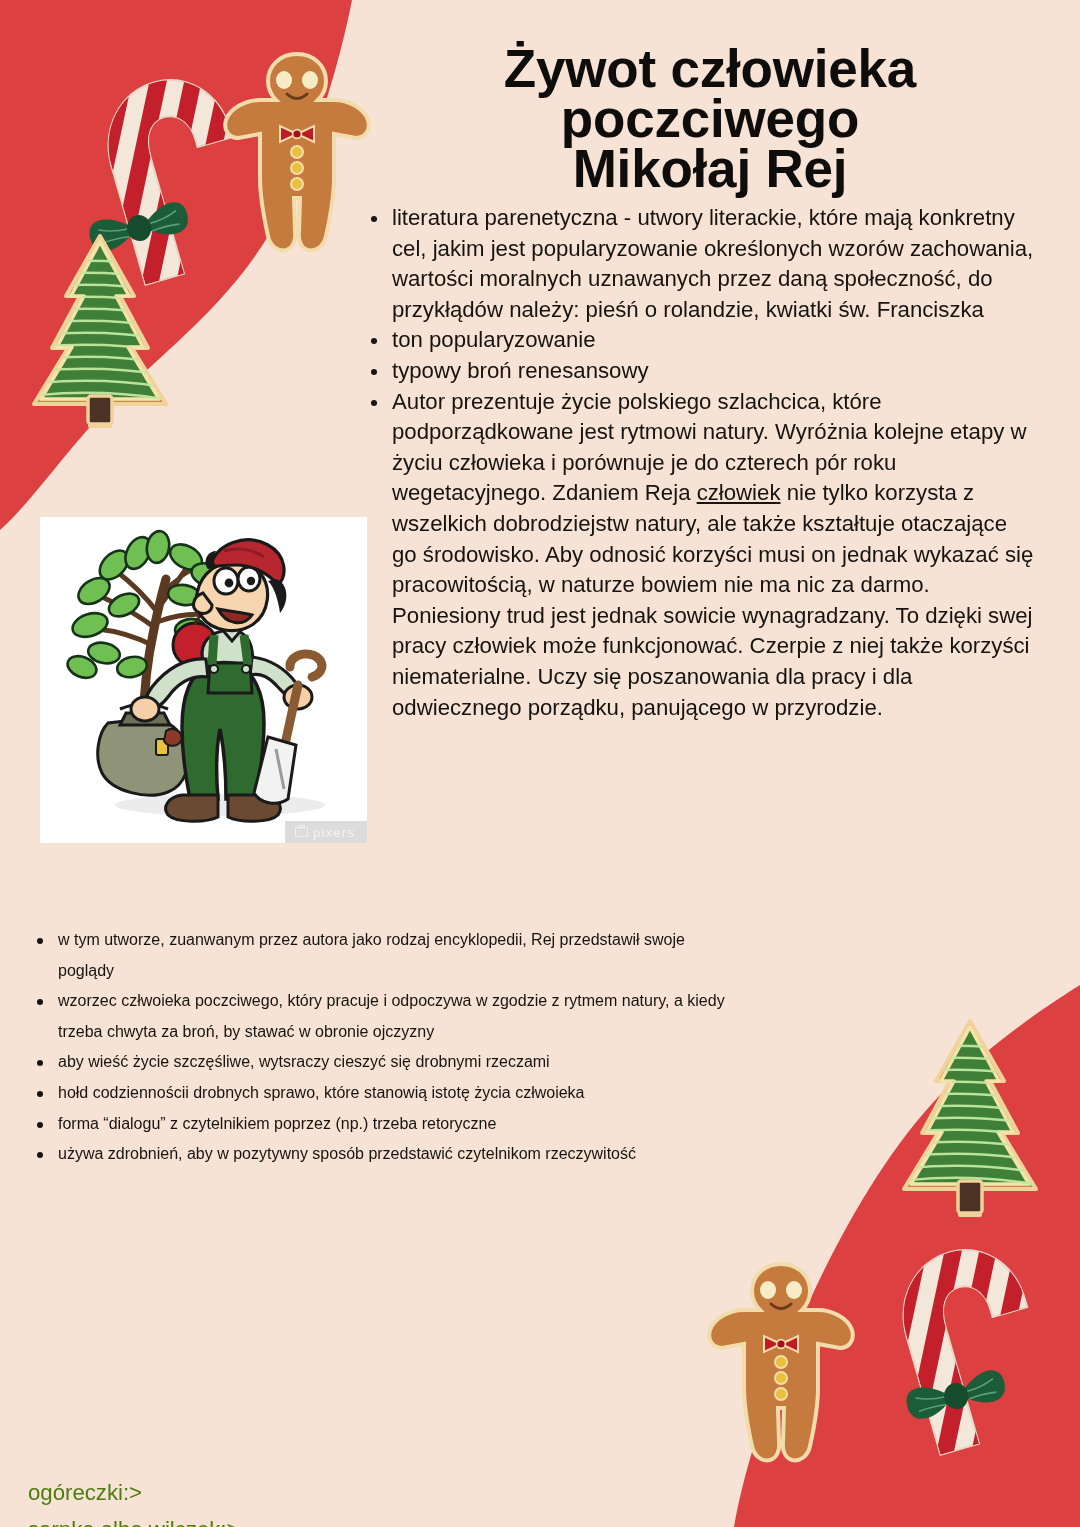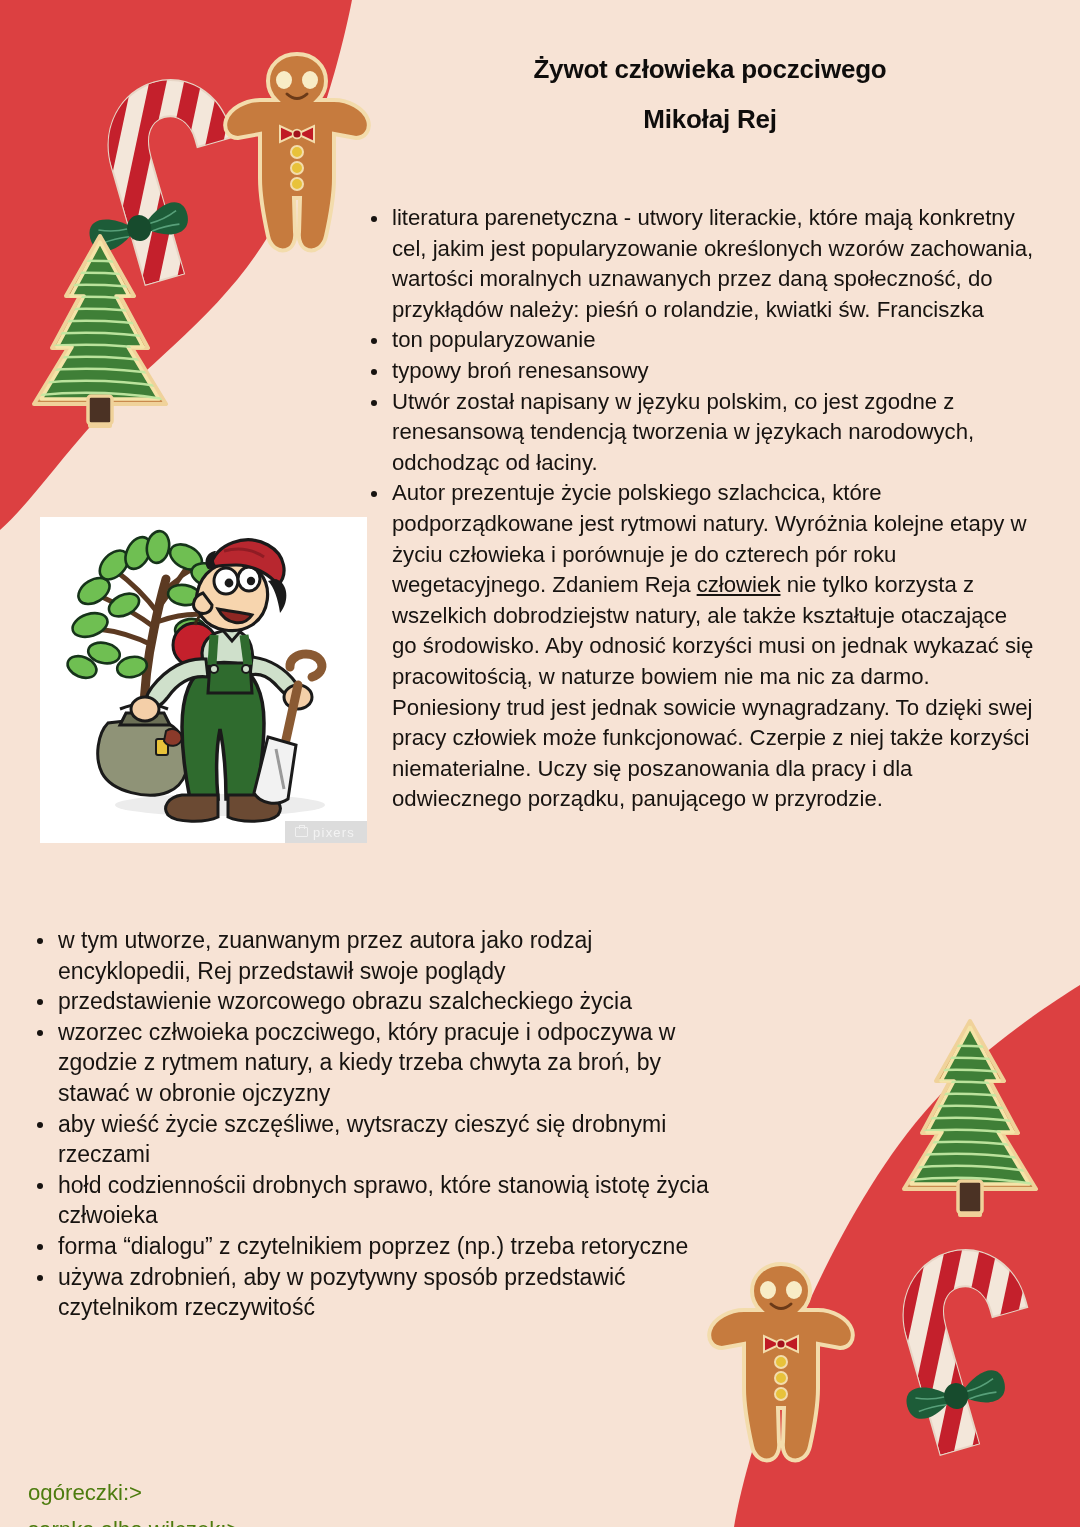--- a/index.html
+++ b/index.html
@@ -35,21 +35,21 @@
     position: absolute;
     left: 360px;
     top: 44px;
     width: 700px;
     text-align: center;
     z-index: 20;
   }
   #title-block .line {
     font-family: "Liberation Sans", sans-serif;
     font-weight: bold;
-    font-size: 26px;
+    font-size: 53px;
     line-height: 50px;
     color: #0f0d0c;
     letter-spacing: -0.2px;
   }
 
   
   .bullets {
     position: absolute;
     z-index: 20;
     color: #171310;
@@ -59,21 +59,21 @@
     left: 362px;
     top: 203px;
     width: 672px;
     font-size: 22.2px;
     line-height: 30.6px;
   }
   #list-bottom {
     left: 28px;
     top: 925px;
     width: 700px;
-    font-size: 23px;
+    font-size: 16px;
     line-height: 30.6px;
   }
   .bullets ul {
     margin: 0;
     padding: 0;
     list-style: none;
   }
   .bullets li {
     position: relative;
     padding-left: 30px;
@@ -170,29 +170,27 @@
   <div id="title-block">
     <div class="line">Żywot człowieka poczciwego</div>
     <div class="line">Mikołaj Rej</div>
   </div>
 
   <div class="bullets" id="list-top">
     <ul>
       <li><span>literatura parenetyczna - utwory literackie, które mają konkretny cel, jakim jest popularyzowanie określonych wzorów zachowania, wartości moralnych uznawanych przez daną społeczność, do przykłądów należy: pieśń o rolandzie, kwiatki św. Franciszka</span></li>
       <li><span>ton popularyzowanie</span></li>
       <li><span>typowy broń renesansowy</span></li>
-      <li><span>Utwór został napisany w języku polskim, co jest zgodne z renesansową tendencją tworzenia w językach narodowych, odchodząc od łaciny.</span></li>
       <li><span><span>Autor prezentuje życie polskiego szlachcica, które podporządkowane jest rytmowi natury. Wyróżnia kolejne etapy w życiu człowieka i porównuje je do czterech pór roku wegetacyjnego. Zdaniem Reja </span><u>człowiek</u><span> nie tylko korzysta z wszelkich dobrodziejstw natury, ale także kształtuje otaczające go środowisko. Aby odnosić korzyści musi on jednak wykazać się pracowitością, w naturze bowiem nie ma nic za darmo. Poniesiony trud jest jednak sowicie wynagradzany. To dzięki swej pracy człowiek może funkcjonować. Czerpie z niej także korzyści niematerialne. Uczy się poszanowania dla pracy i dla odwiecznego porządku, panującego w przyrodzie.</span></span></li>
     </ul>
   </div>
 
   <div class="bullets" id="list-bottom">
     <ul>
       <li><span>w tym utworze, zuanwanym przez autora jako rodzaj encyklopedii, Rej przedstawił swoje poglądy</span></li>
-      <li><span>przedstawienie wzorcowego obrazu szalcheckiego życia</span></li>
       <li><span>wzorzec człwoieka poczciwego, który pracuje i odpoczywa w zgodzie z rytmem natury, a kiedy trzeba chwyta za broń, by stawać w obronie ojczyzny</span></li>
       <li><span>aby wieść życie szczęśliwe, wytsraczy cieszyć się drobnymi rzeczami</span></li>
       <li><span>hołd codziennościi drobnych sprawo, które stanowią istotę życia człwoieka</span></li>
       <li><span>forma “dialogu” z czytelnikiem poprzez (np.) trzeba retoryczne</span></li>
       <li><span>używa zdrobnień, aby w pozytywny sposób przedstawić czytelnikom rzeczywitość</span></li>
     </ul>
   </div>
 
   <div id="trailing">
     <div>ogóreczki:&gt;</div>

